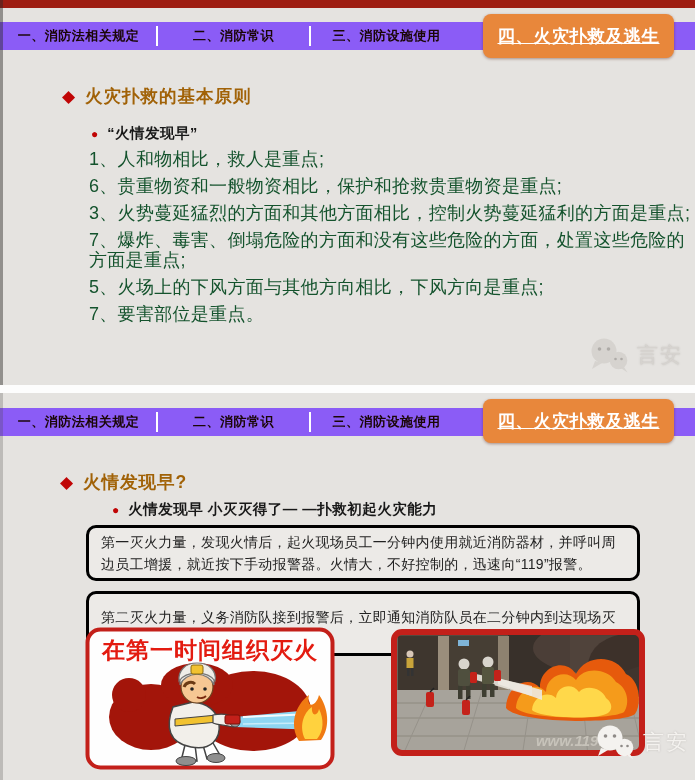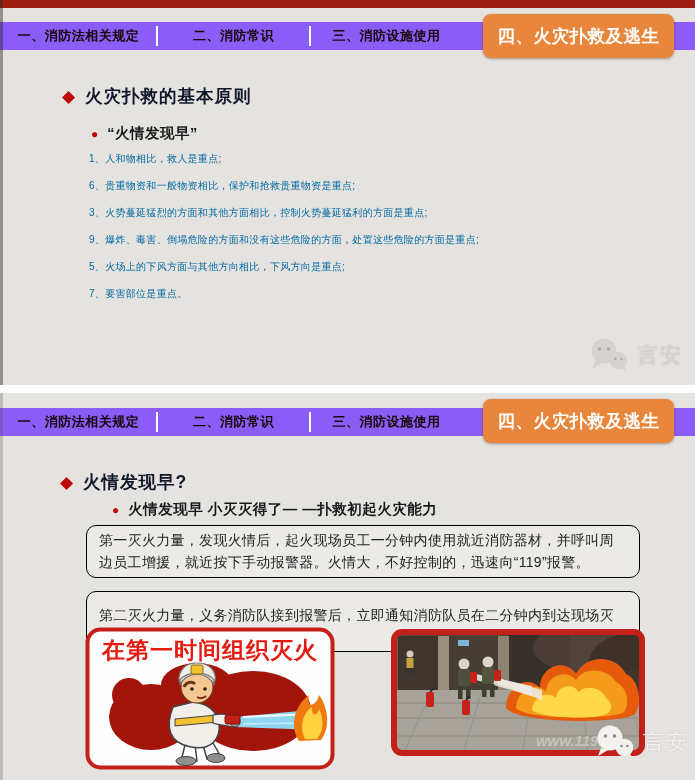--- a/index.html
+++ b/index.html
@@ -15,36 +15,36 @@
   #slide1 .tabbar{top:22px;}
   #slide2 .tabbar{top:15px;}
   .tab{width:153px;display:flex;align-items:center;justify-content:center;
        font-size:13px;font-weight:bold;color:#1A0606;letter-spacing:0.5px;position:relative;cursor:pointer;}
   .tab:first-child{width:157px;}
   .tab + .tab::before{content:"";position:absolute;left:-1px;top:4px;bottom:4px;width:2px;background:#FFFFFF;}
   .tab-rest{flex:1;}
   .active-tab{position:absolute;left:483px;width:191px;height:44px;background:#E8873B;
        border-radius:8px;display:flex;align-items:center;justify-content:center;
        color:#FFFFFF;font-size:17.5px;font-weight:bold;letter-spacing:0.5px;z-index:2;
-       box-shadow:0 1px 3px rgba(80,20,5,0.4);cursor:pointer;}
+       box-shadow:0 1px 3px rgba(80,20,5,0.4);cursor:pointer;text-decoration:underline;}
   #slide1 .active-tab{top:14px;}
   #slide2 .active-tab{top:6px;}
   
   .title-row{position:absolute;display:flex;align-items:center;gap:10px;z-index:1;}
   .diamond{color:#C00505;font-size:17px;line-height:1;}
-  .title-text{font-size:17.5px;font-weight:bold;color:#0f172a;letter-spacing:1px;}
+  .title-text{font-size:17.5px;font-weight:bold;color:#a16207;letter-spacing:1px;}
   .sub-row{position:absolute;display:flex;align-items:center;gap:9px;z-index:1;}
   .dot{color:#C00505;font-size:12px;line-height:1;}
   .sub-text{font-size:14.5px;font-weight:bold;color:#181818;letter-spacing:0.5px;}
   
   .rule-list{position:absolute;top:149px;left:89px;margin:0;padding:0;list-style:none;}
-  .rule-list li{font-size:10px;color:#0369a1;line-height:20px;margin-bottom:7px;letter-spacing:0.3px;}
+  .rule-list li{font-size:18px;color:#14532d;line-height:20px;margin-bottom:7px;letter-spacing:0.3px;}
   
   .red-box{position:absolute;left:86px;width:554px;box-sizing:border-box;
-       border:1px solid #000000;border-radius:10px;background:#ECEAE7;
+       border:3px solid #000000;border-radius:10px;background:#ECEAE7;
        padding:3px 12px;font-size:14px;line-height:22px;color:#222222;letter-spacing:0.3px;}
   #box1{top:132px;min-height:53px;}
   #box2{top:198px;min-height:31px;padding-top:12px;}
   
   .img-wrap{position:absolute;z-index:1;}
   #cartoon{left:85px;top:234px;width:216px;height:143px;}
   #photo{left:390px;top:235px;width:256px;height:129px;}
   
   .watermark{position:absolute;display:flex;align-items:center;gap:6px;z-index:6;}
   #wm1{right:12px;top:336px;color:#D6D3CF;}
@@ -75,21 +75,21 @@
 
     <div class="sub-row" style="top:124px;left:91px;">
       <span class="dot">●</span>
       <span class="sub-text">“火情发现早”</span>
     </div>
 
     <ol class="rule-list">
       <li>1、人和物相比，救人是重点;</li>
       <li>6、贵重物资和一般物资相比，保护和抢救贵重物资是重点;</li>
       <li>3、火势蔓延猛烈的方面和其他方面相比，控制火势蔓延猛利的方面是重点;</li>
-      <li>9、爆炸、毒害、倒塌危险的方面和没有这些危险的方面，处置这些危险的方面是重点;</li>
+      <li>7、爆炸、毒害、倒塌危险的方面和没有这些危险的方面，处置这些危险的方面是重点;</li>
       <li>5、火场上的下风方面与其他方向相比，下风方向是重点;</li>
       <li>7、要害部位是重点。</li>
     </ol>
 
     <div class="watermark" id="wm1">
       <svg width="44" height="38" viewBox="0 0 44 38">
         <circle cx="17" cy="15" r="12.5" fill="currentColor"></circle>
         <polygon points="8,25 5,33 15,27" fill="currentColor"></polygon>
         <circle cx="12.5" cy="13" r="1.8" fill="#AEABA7"></circle>
         <circle cx="21.5" cy="13" r="1.8" fill="#AEABA7"></circle>

